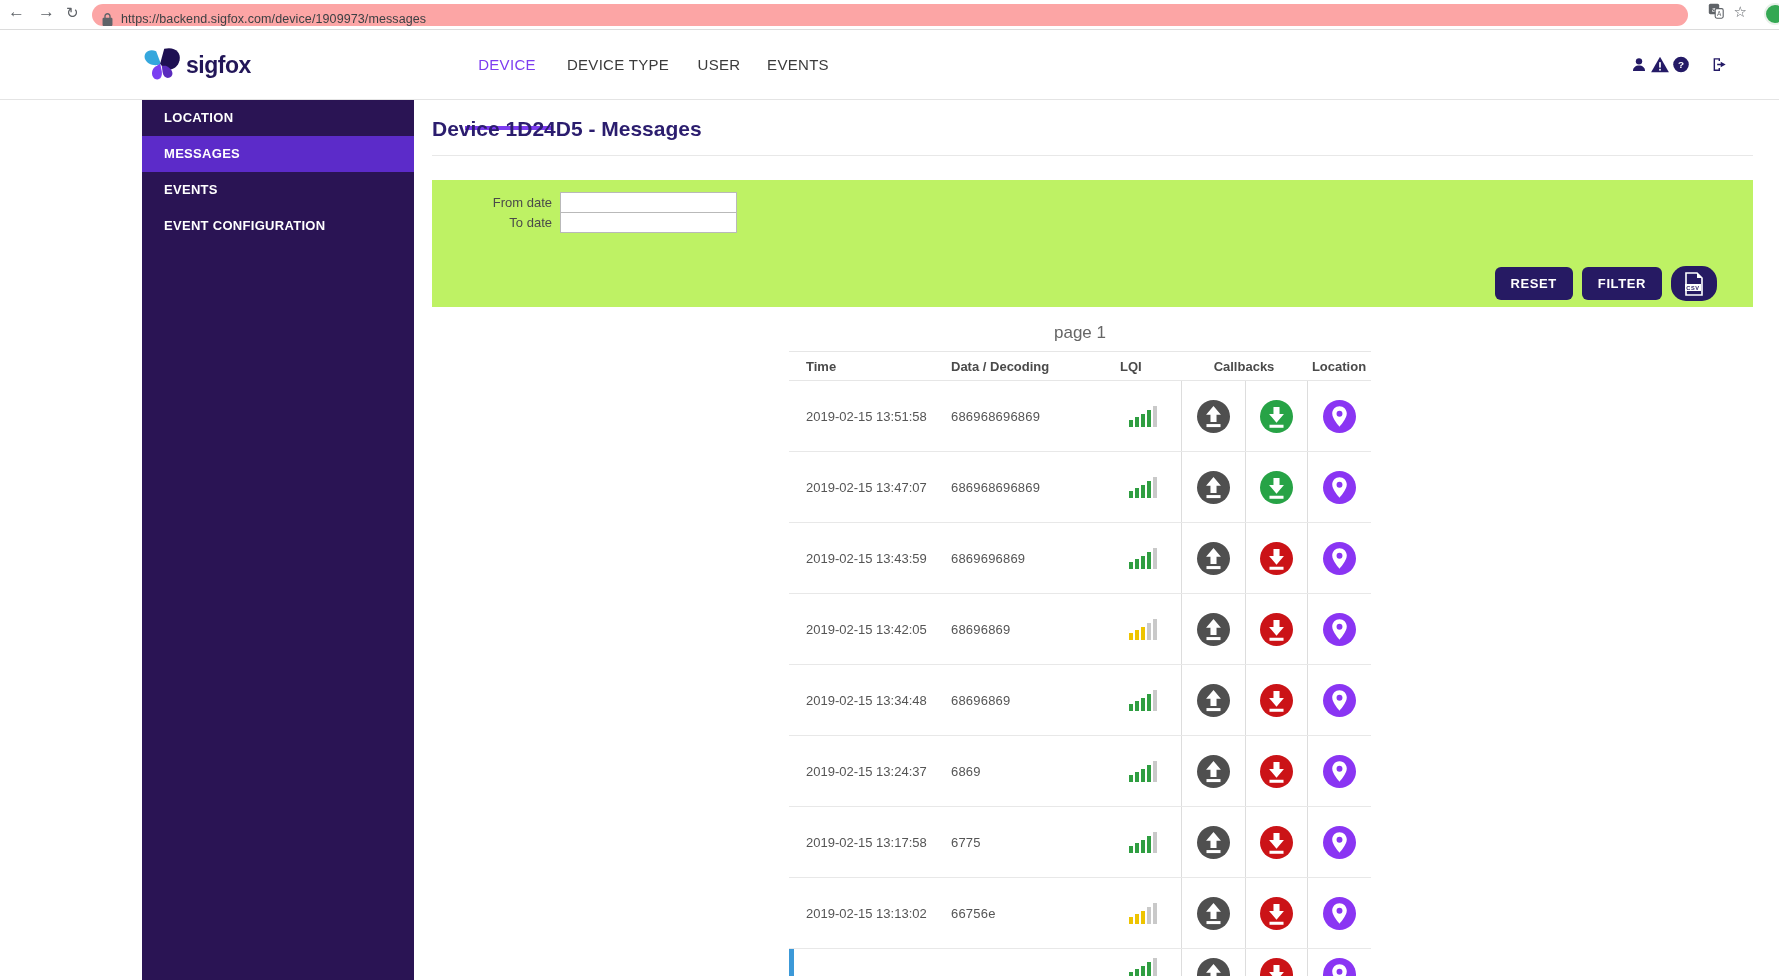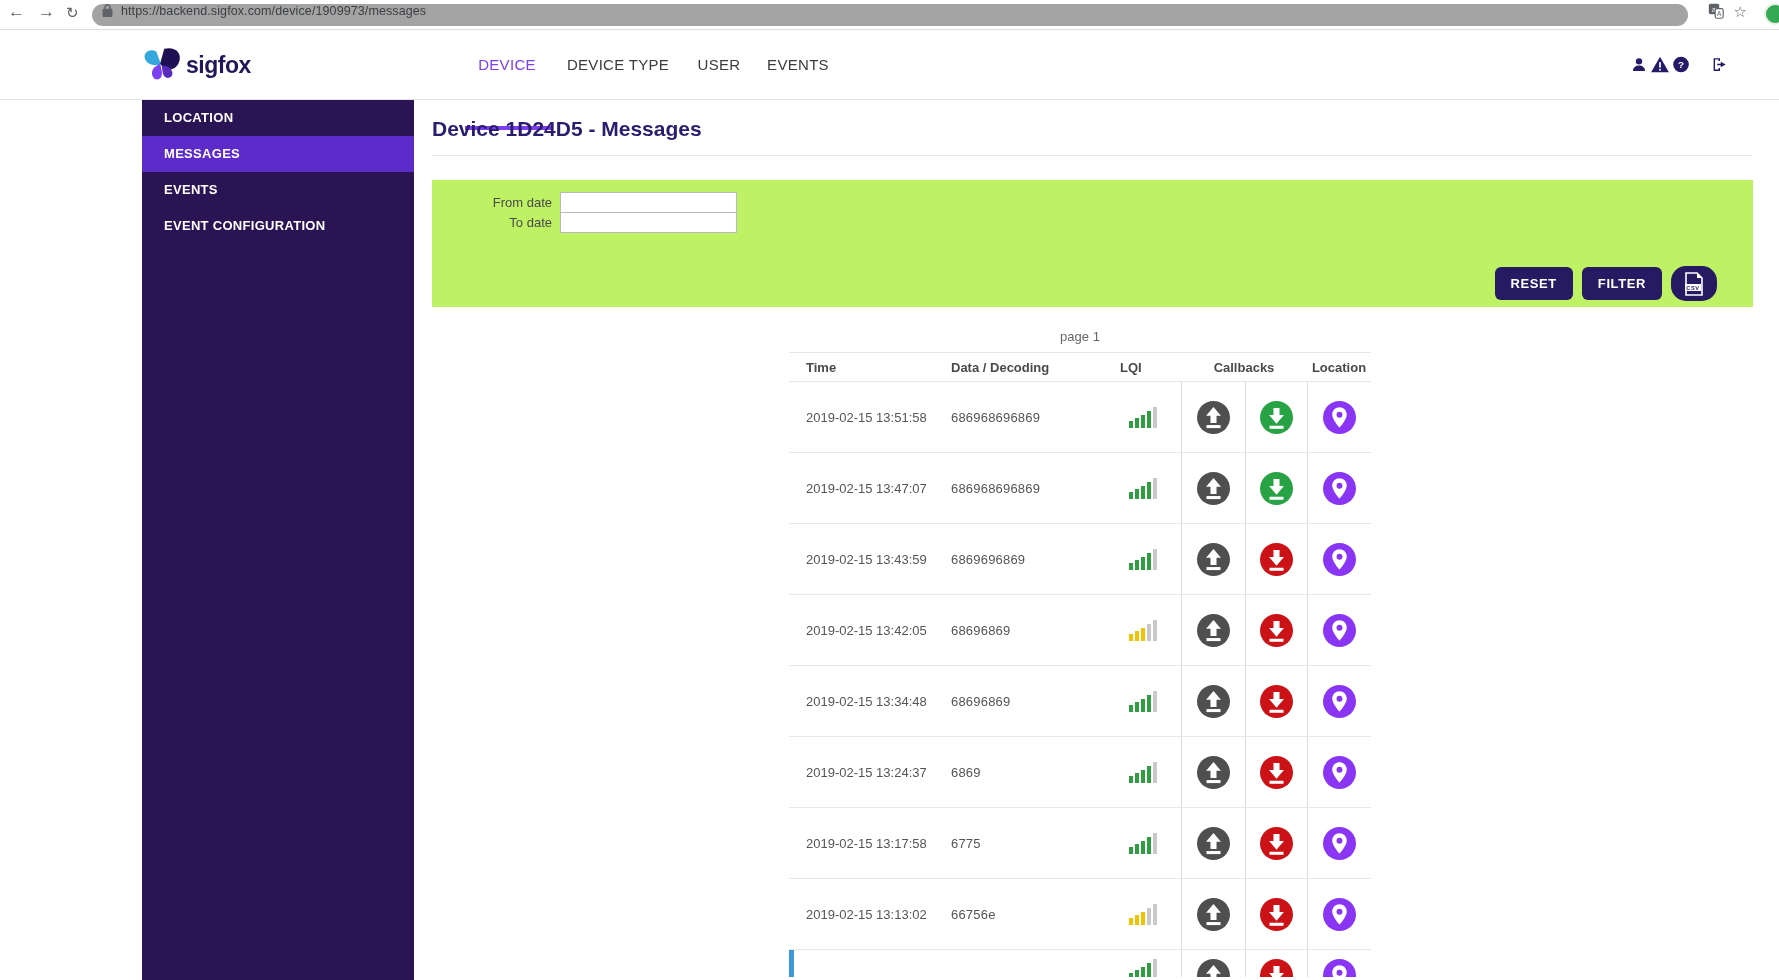--- a/index.html
+++ b/index.html
@@ -7,21 +7,21 @@
     font-family:"Liberation Sans", sans-serif; }
 
   
   .browser-bar { position:absolute; left:0; top:0; width:1779px; height:30px;
     background:#fff; border-bottom:1px solid #dcdcdc; }
   .nav-arrow { position:absolute; top:2px; font-size:17px; color:#5f6368; cursor:pointer; }
   .nav-back { left:8px; }
   .nav-fwd { left:38px; }
   .nav-reload { left:66px; font-size:15px; top:4px; }
   .omnibox { position:absolute; left:92px; top:4px; width:1596px; height:22px;
-    background:#a3a3a3; border-radius:11px; display:flex; align-items:flex-start; padding:0 10px; }
+    background:#fca5a5; border-radius:11px; display:flex; align-items:flex-end; padding:0 10px; }
   .omnibox .lock { margin-right:8px; display:flex; }
   .omnibox .url { font-size:12.5px; color:#3c4043; letter-spacing:0.1px; }
   .omni-icons { position:absolute; right:55px; top:3px; display:flex; gap:16px; align-items:center; }
   .star { position:absolute; right:32px; top:3px; font-size:15px; color:#5f6368; }
   .avatar-dot { position:absolute; right:-7px; top:3px; width:22px; height:22px;
     border-radius:50%; background:#34a853; border:2px solid #e8f0e9; }
 
   
   .app-header { position:absolute; left:0; top:30px; width:1779px; height:70px;
     background:#fff; border-bottom:1px solid #e4e4e4; }
@@ -50,22 +50,22 @@
   .f-row { position:absolute; left:0; height:21px; display:flex; align-items:center; }
   .f-row.from { top:12px; } .f-row.to { top:32px; }
   .f-label { width:128px; text-align:right; font-size:13px; color:#4a4a4a; padding-right:8px; }
   .f-input { width:177px; height:21px; border:1px solid #b9b9b9; background:#fff; font-size:12px; padding:0 4px; }
   .panel-buttons { position:absolute; right:36px; bottom:6px; display:flex; gap:9px; align-items:center; }
   .btn { height:33px; background:#261a63; color:#fff; border:none; border-radius:6px;
     font-family:"Liberation Sans", sans-serif; font-size:13px; font-weight:bold; letter-spacing:0.6px;
     padding:0 16px; cursor:pointer; }
   .btn-csv { width:46px; height:35px; border-radius:15px; display:flex; align-items:center; justify-content:center; padding:0; }
 
-  .pager { margin-top:22px; width:582px; margin-left:357px; text-align:center;
-    font-size:13px; color:#666; }
+  .pager { margin-top:16px; width:582px; margin-left:357px; text-align:center;
+    font-size:17px; color:#666; }
 
   
   .msg-table { margin-left:357px; margin-top:8px; width:582px; }
   .t-head { display:grid; grid-template-columns:157px 159px 76px 126px 64px; height:30px;
     align-items:center; border-top:1px solid #e6e6e6; border-bottom:1px solid #e6e6e6;
     font-size:13px; font-weight:bold; color:#4a4a4a; }
   .t-head .h-time { padding-left:17px; }
   .t-head .h-data { padding-left:5px; }
   .t-head .h-lqi { padding-left:15px; }
   .t-head .h-cb, .t-head .h-loc { text-align:center; }

